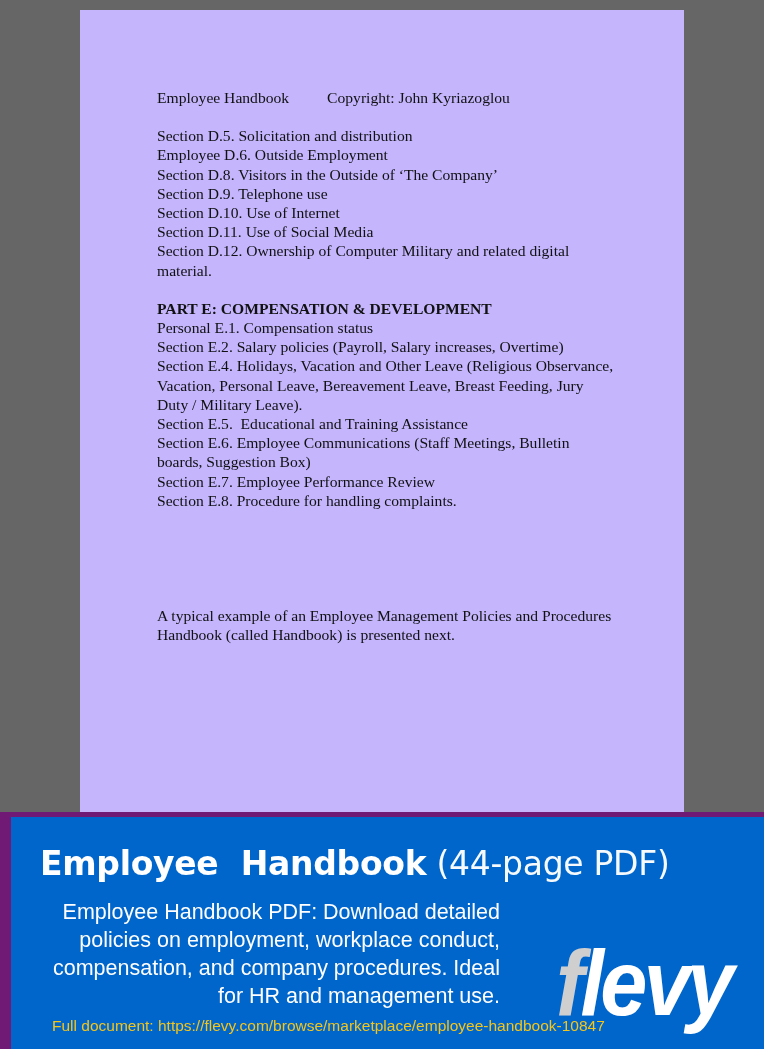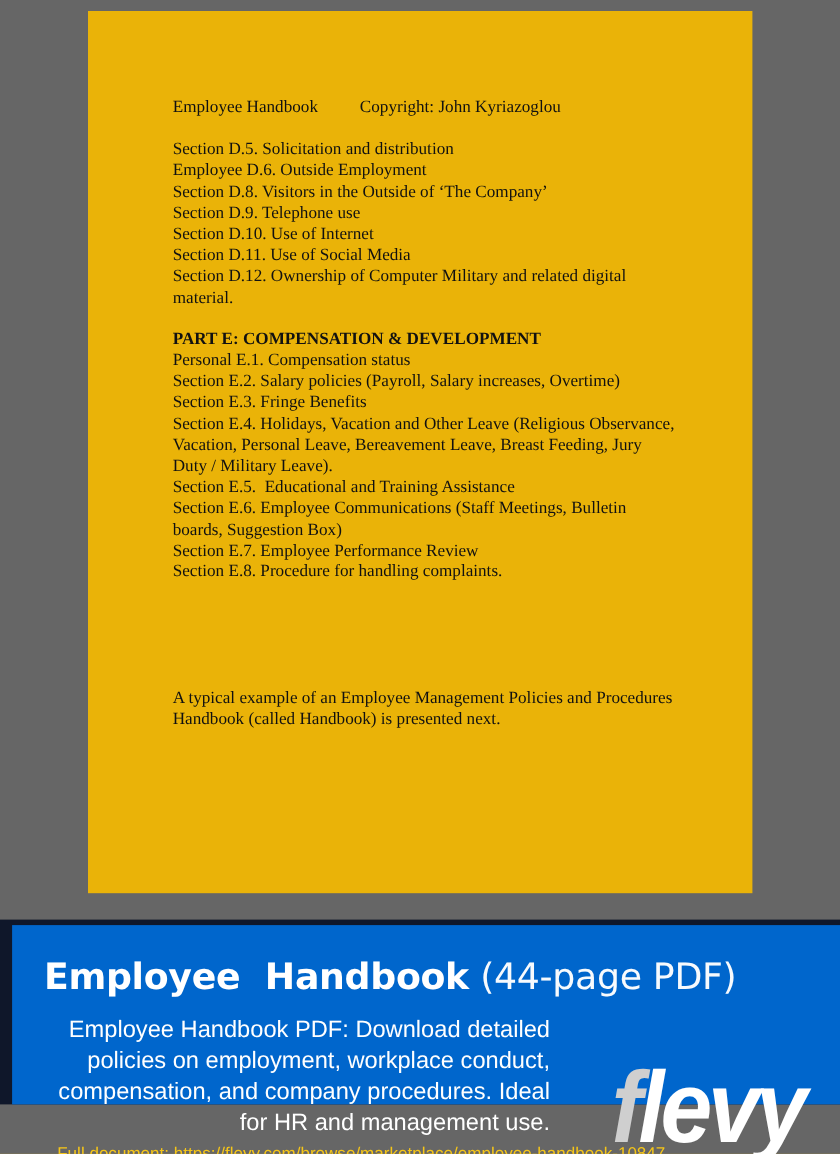--- a/index.html
+++ b/index.html
@@ -3,36 +3,36 @@
   <meta charset="utf-8">
   <style>
     html, body { margin: 0; padding: 0; }
     body {
       width: 764px; height: 1049px; overflow: hidden;
       background: #666666; position: relative;
       font-family: "Liberation Serif", serif;
     }
     .page {
       position: absolute; left: 80px; top: 10px; width: 604px; height: 802px;
-      background: #eab308;
+      background: #c4b5fd;
     }
     .page-content {
       position: absolute; left: 77px; top: 78px; width: 460px;
       font-family: "Liberation Serif", serif;
       font-size: 15.6px; line-height: 19.2px; color: #111;
     }
     .header-line { white-space: pre; }
     .header-line .copyright { margin-left: 38px; }
     .gap { height: 19px; }
     .line { margin: 0; }
     .part-heading { font-weight: bold; }
     .closing { margin-top: 96px; }
     .banner {
-      position: absolute; left: 0; top: 836px; width: 764px; height: 168px;
-      background: #0f172a;
+      position: absolute; left: 0; top: 812px; width: 764px; height: 237px;
+      background: #701a75;
     }
     .banner-inner {
       position: absolute; left: 11px; top: 5px; right: 0; bottom: 0;
       background: #0066cc;
     }
     .banner-title {
       position: absolute; left: 29px; top: 27px;
       font-family: "DejaVu Sans", sans-serif; font-size: 33px; color: #fff;
       letter-spacing: -0.3px; white-space: nowrap;
     }
@@ -70,21 +70,20 @@
     <p class="line">Employee D.6. Outside Employment</p>
     <p class="line">Section D.8. Visitors in the Outside of ‘The Company’</p>
     <p class="line">Section D.9. Telephone use</p>
     <p class="line">Section D.10. Use of Internet</p>
     <p class="line">Section D.11. Use of Social Media</p>
     <p class="line">Section D.12. Ownership of Computer Military and related digital material.</p>
     <div class="gap"></div>
     <p class="line part-heading">PART E: COMPENSATION &amp; DEVELOPMENT</p>
     <p class="line">Personal E.1. Compensation status</p>
     <p class="line">Section E.2. Salary policies (Payroll, Salary increases, Overtime)</p>
-    <p class="line">Section E.3. Fringe Benefits</p>
     <p class="line">Section E.4. Holidays, Vacation and Other Leave (Religious Observance, Vacation, Personal Leave, Bereavement Leave, Breast Feeding, Jury Duty / Military Leave).</p>
     <p class="line" style="white-space:pre-wrap">Section E.5.  Educational and Training Assistance</p>
     <p class="line">Section E.6. Employee Communications (Staff Meetings, Bulletin boards, Suggestion Box)</p>
     <p class="line">Section E.7. Employee Performance Review</p>
     <p class="line">Section E.8. Procedure for handling complaints.</p>
     <p class="line closing">A typical example of an Employee Management Policies and Procedures Handbook (called Handbook) is presented next.</p>
   </div>
 </div>
 
 <div class="banner">

